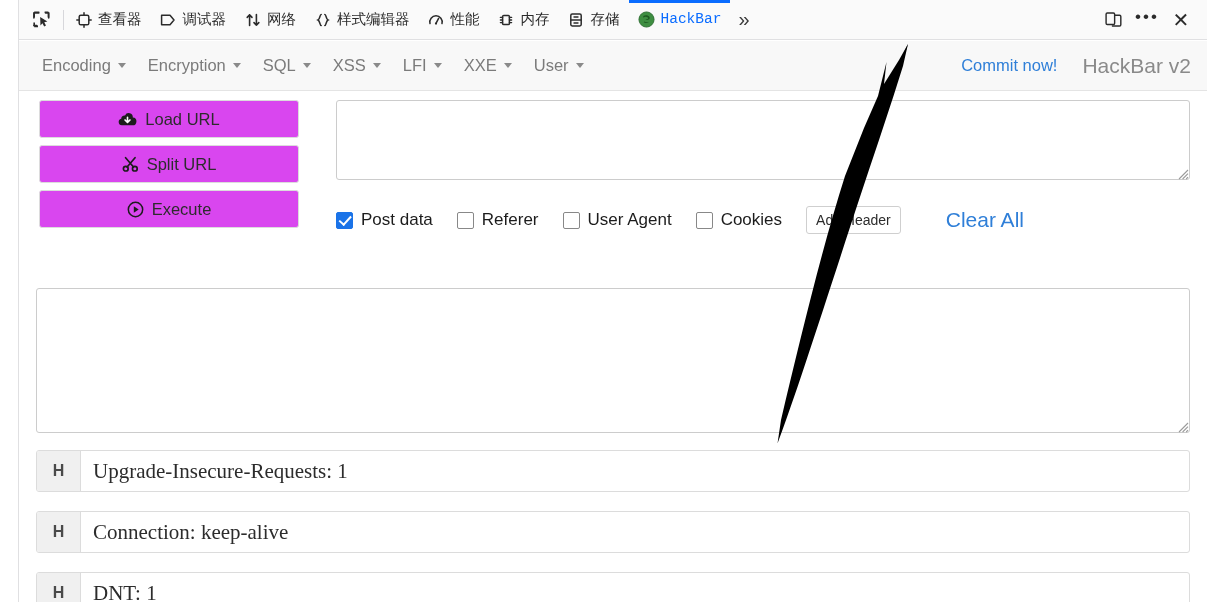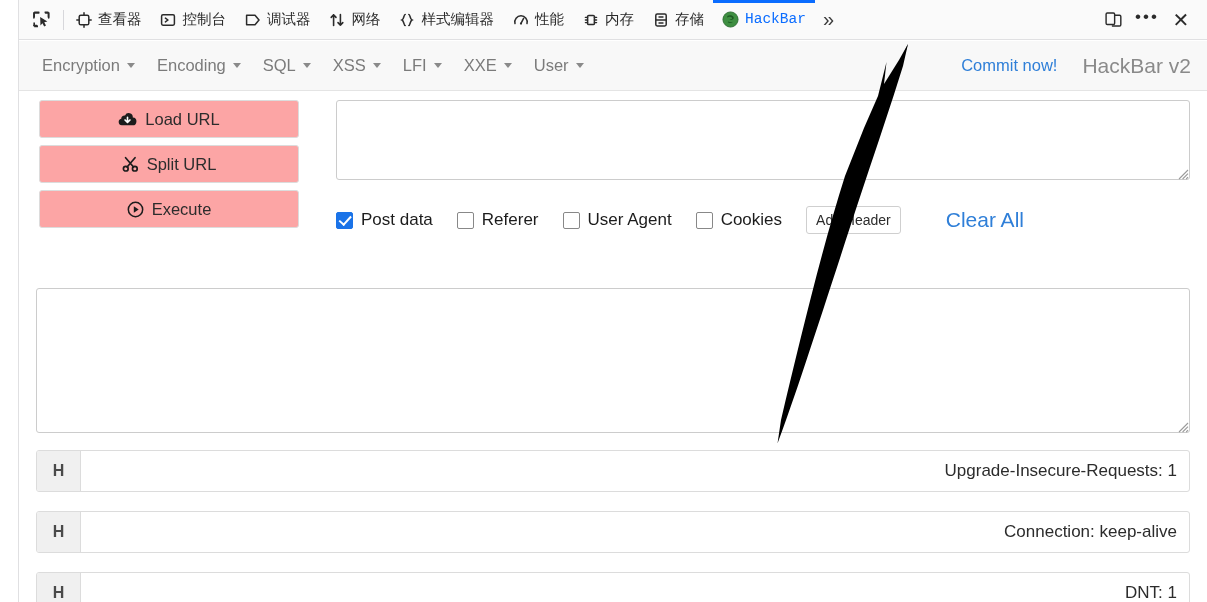--- a/index.html
+++ b/index.html
@@ -73,21 +73,21 @@
   .menu-right { margin-left:auto; display:flex; align-items:center; gap:25px; padding-right:4px; }
   .commit-link { font-size:16.5px; color:#2f7fd8; cursor:pointer; }
   .hb-version { font-size:21px; color:#8a8a8a; }
 
   
   .hb-body { position:absolute; left:19px; top:92px; width:1188px; height:510px; background:#fff; }
 
   .btn-col { position:absolute; left:20px; top:8px; width:260px; }
   .hb-btn {
     width:260px; height:38px; margin-bottom:7px;
-    background:#fca5a5; border:1px solid #dcdcdc; border-radius:3px;
+    background:#d946ef; border:1px solid #dcdcdc; border-radius:3px;
     display:flex; align-items:center; justify-content:center; gap:8px;
     font-size:16.5px; color:#2c2c2c; cursor:pointer;
   }
   .hb-btn .bicon { display:flex; align-items:center; justify-content:center; }
 
   .url-area {
     position:absolute; left:317px; top:8px; width:854px; height:80px;
     border:1px solid #ccc; border-radius:3px; background:#fff;
     resize:none; font-family:"Liberation Sans", sans-serif; font-size:14px;
     padding:5px 7px; outline:none; color:#222;
@@ -128,23 +128,22 @@
     display:flex; align-items:stretch; height:42px; margin-bottom:19px;
     border:1px solid #dcdcdc; border-radius:3px; background:#fff; overflow:hidden;
   }
   .hdr-tag {
     width:44px; background:#f0f0f0; border-right:1px solid #dcdcdc;
     display:flex; align-items:center; justify-content:center;
     font-size:16px; font-weight:bold; color:#4a4a4a;
   }
   .hdr-input {
     flex:1; border:none; outline:none; background:transparent;
-    font-family:Liberation Sans, sans-serif; font-size:17px; color:#2c2c2c;
+    font-family:Liberation Serif, serif; font-size:21px; color:#2c2c2c;
     padding:0 12px;
-    text-align:right;
   }
 
   
   .arrow-overlay {
     position:absolute; left:0; top:0; width:1207px; height:602px;
     pointer-events:none;
   }
 </style>
 </head>
 <body>
@@ -169,29 +168,20 @@
       <div class="tab">
         <span class="tab-icon">
           <svg width="16" height="16" viewBox="0 0 16 16">
             <rect x="3.2" y="3.2" width="9.6" height="9.6" rx="1.6" fill="none" stroke="#2b2b2b" stroke-width="1.5"></rect>
             <path d="M8 .8v2.2M8 13v2.2M.8 8h2.2M13 8h2.2" stroke="#2b2b2b" stroke-width="1.5" stroke-linecap="round"></path>
           </svg>
         </span>
         <span class="tab-label">查看器</span>
       </div>
 
-      <div class="tab">
-        <span class="tab-icon">
-          <svg width="16" height="16" viewBox="0 0 16 16">
-            <rect x="1.6" y="2.8" width="12.8" height="10.4" rx="1.4" fill="none" stroke="#2b2b2b" stroke-width="1.5"></rect>
-            <path d="M5.4 6.1l2.6 1.9-2.6 1.9" fill="none" stroke="#2b2b2b" stroke-width="1.5" stroke-linecap="round" stroke-linejoin="round"></path>
-          </svg>
-        </span>
-        <span class="tab-label">控制台</span>
-      </div>
 
       <div class="tab">
         <span class="tab-icon">
           <svg width="16" height="16" viewBox="0 0 16 16">
             <path d="M1.6 3.2h8.4l4 4.8-4 4.8H1.6z" fill="none" stroke="#2b2b2b" stroke-width="1.5" stroke-linejoin="round"></path>
           </svg>
         </span>
         <span class="tab-label">调试器</span>
       </div>
 
@@ -273,25 +263,25 @@
         <span class="dots">•••</span>
       </div>
       <div class="tb-icon-btn">
         <span class="xmark">✕</span>
       </div>
     </div>
   </div>
 
   <div class="hb-menu">
     <div class="menu-item">
+      <span>Encoding</span>
+      <i class="caret"></i>
+    </div>
+    <div class="menu-item">
       <span>Encryption</span>
-      <i class="caret"></i>
-    </div>
-    <div class="menu-item">
-      <span>Encoding</span>
       <i class="caret"></i>
     </div>
     <div class="menu-item">
       <span>SQL</span>
       <i class="caret"></i>
     </div>
     <div class="menu-item">
       <span>XSS</span>
       <i class="caret"></i>
     </div>

